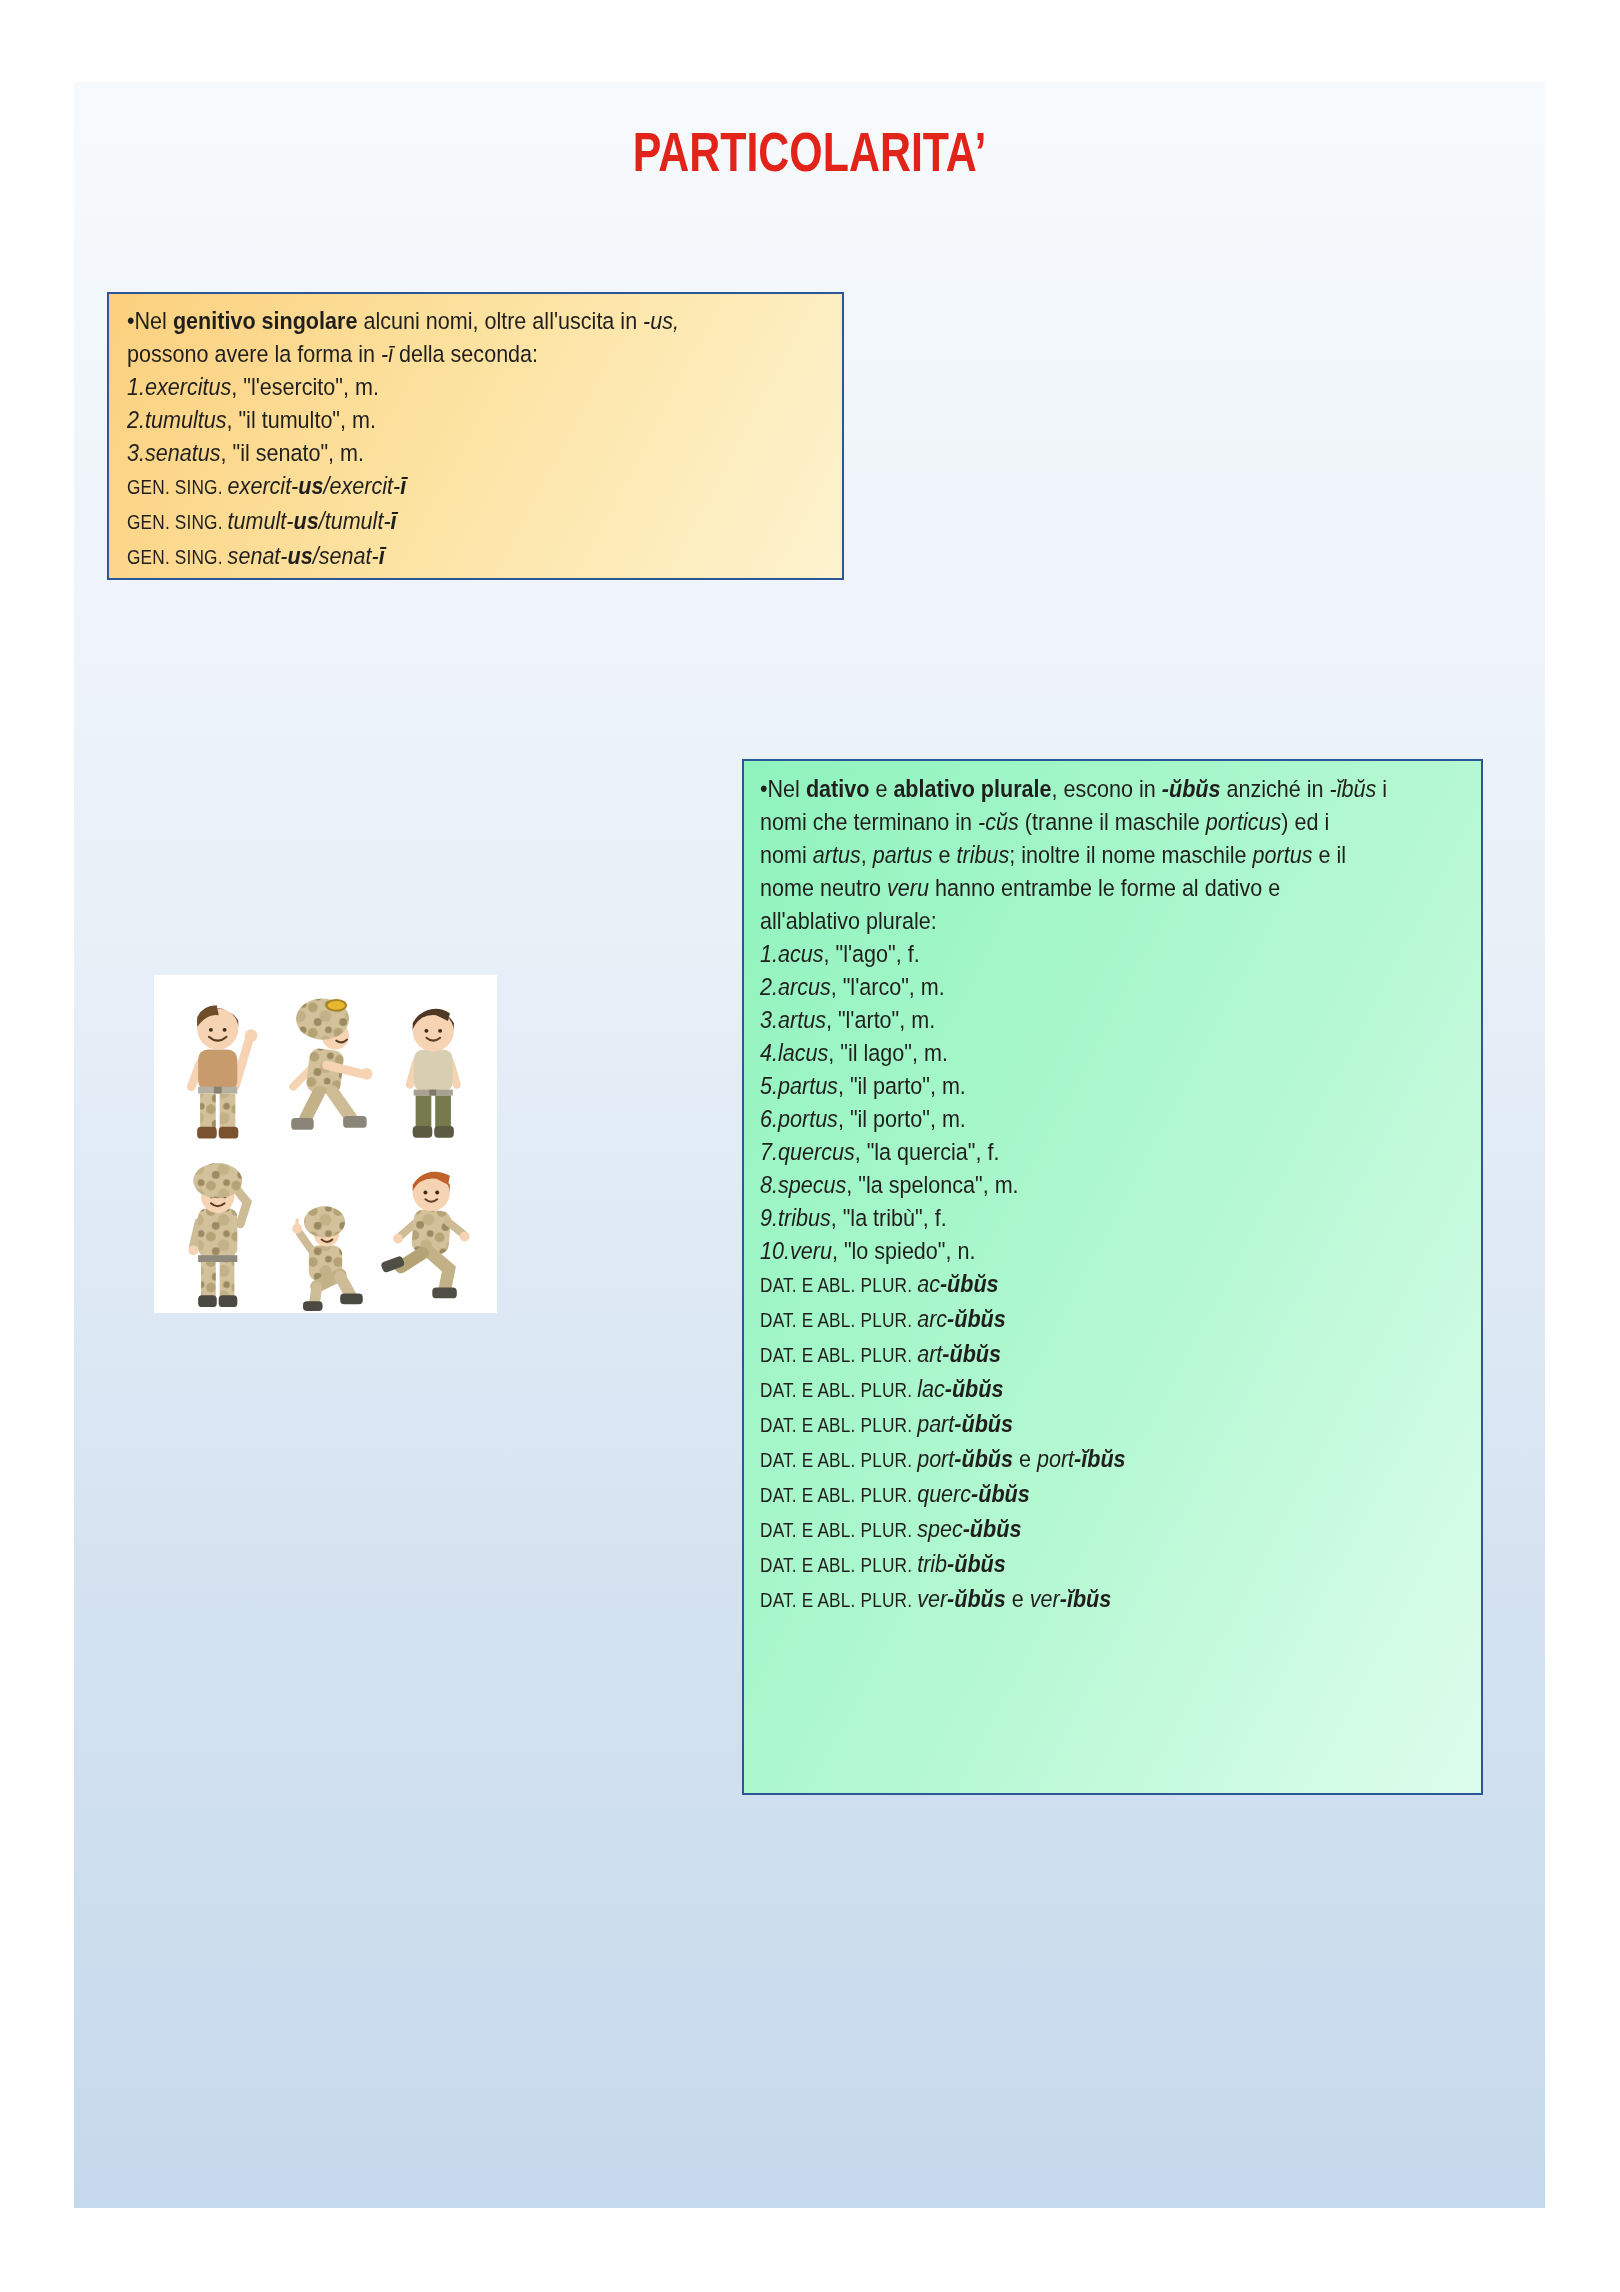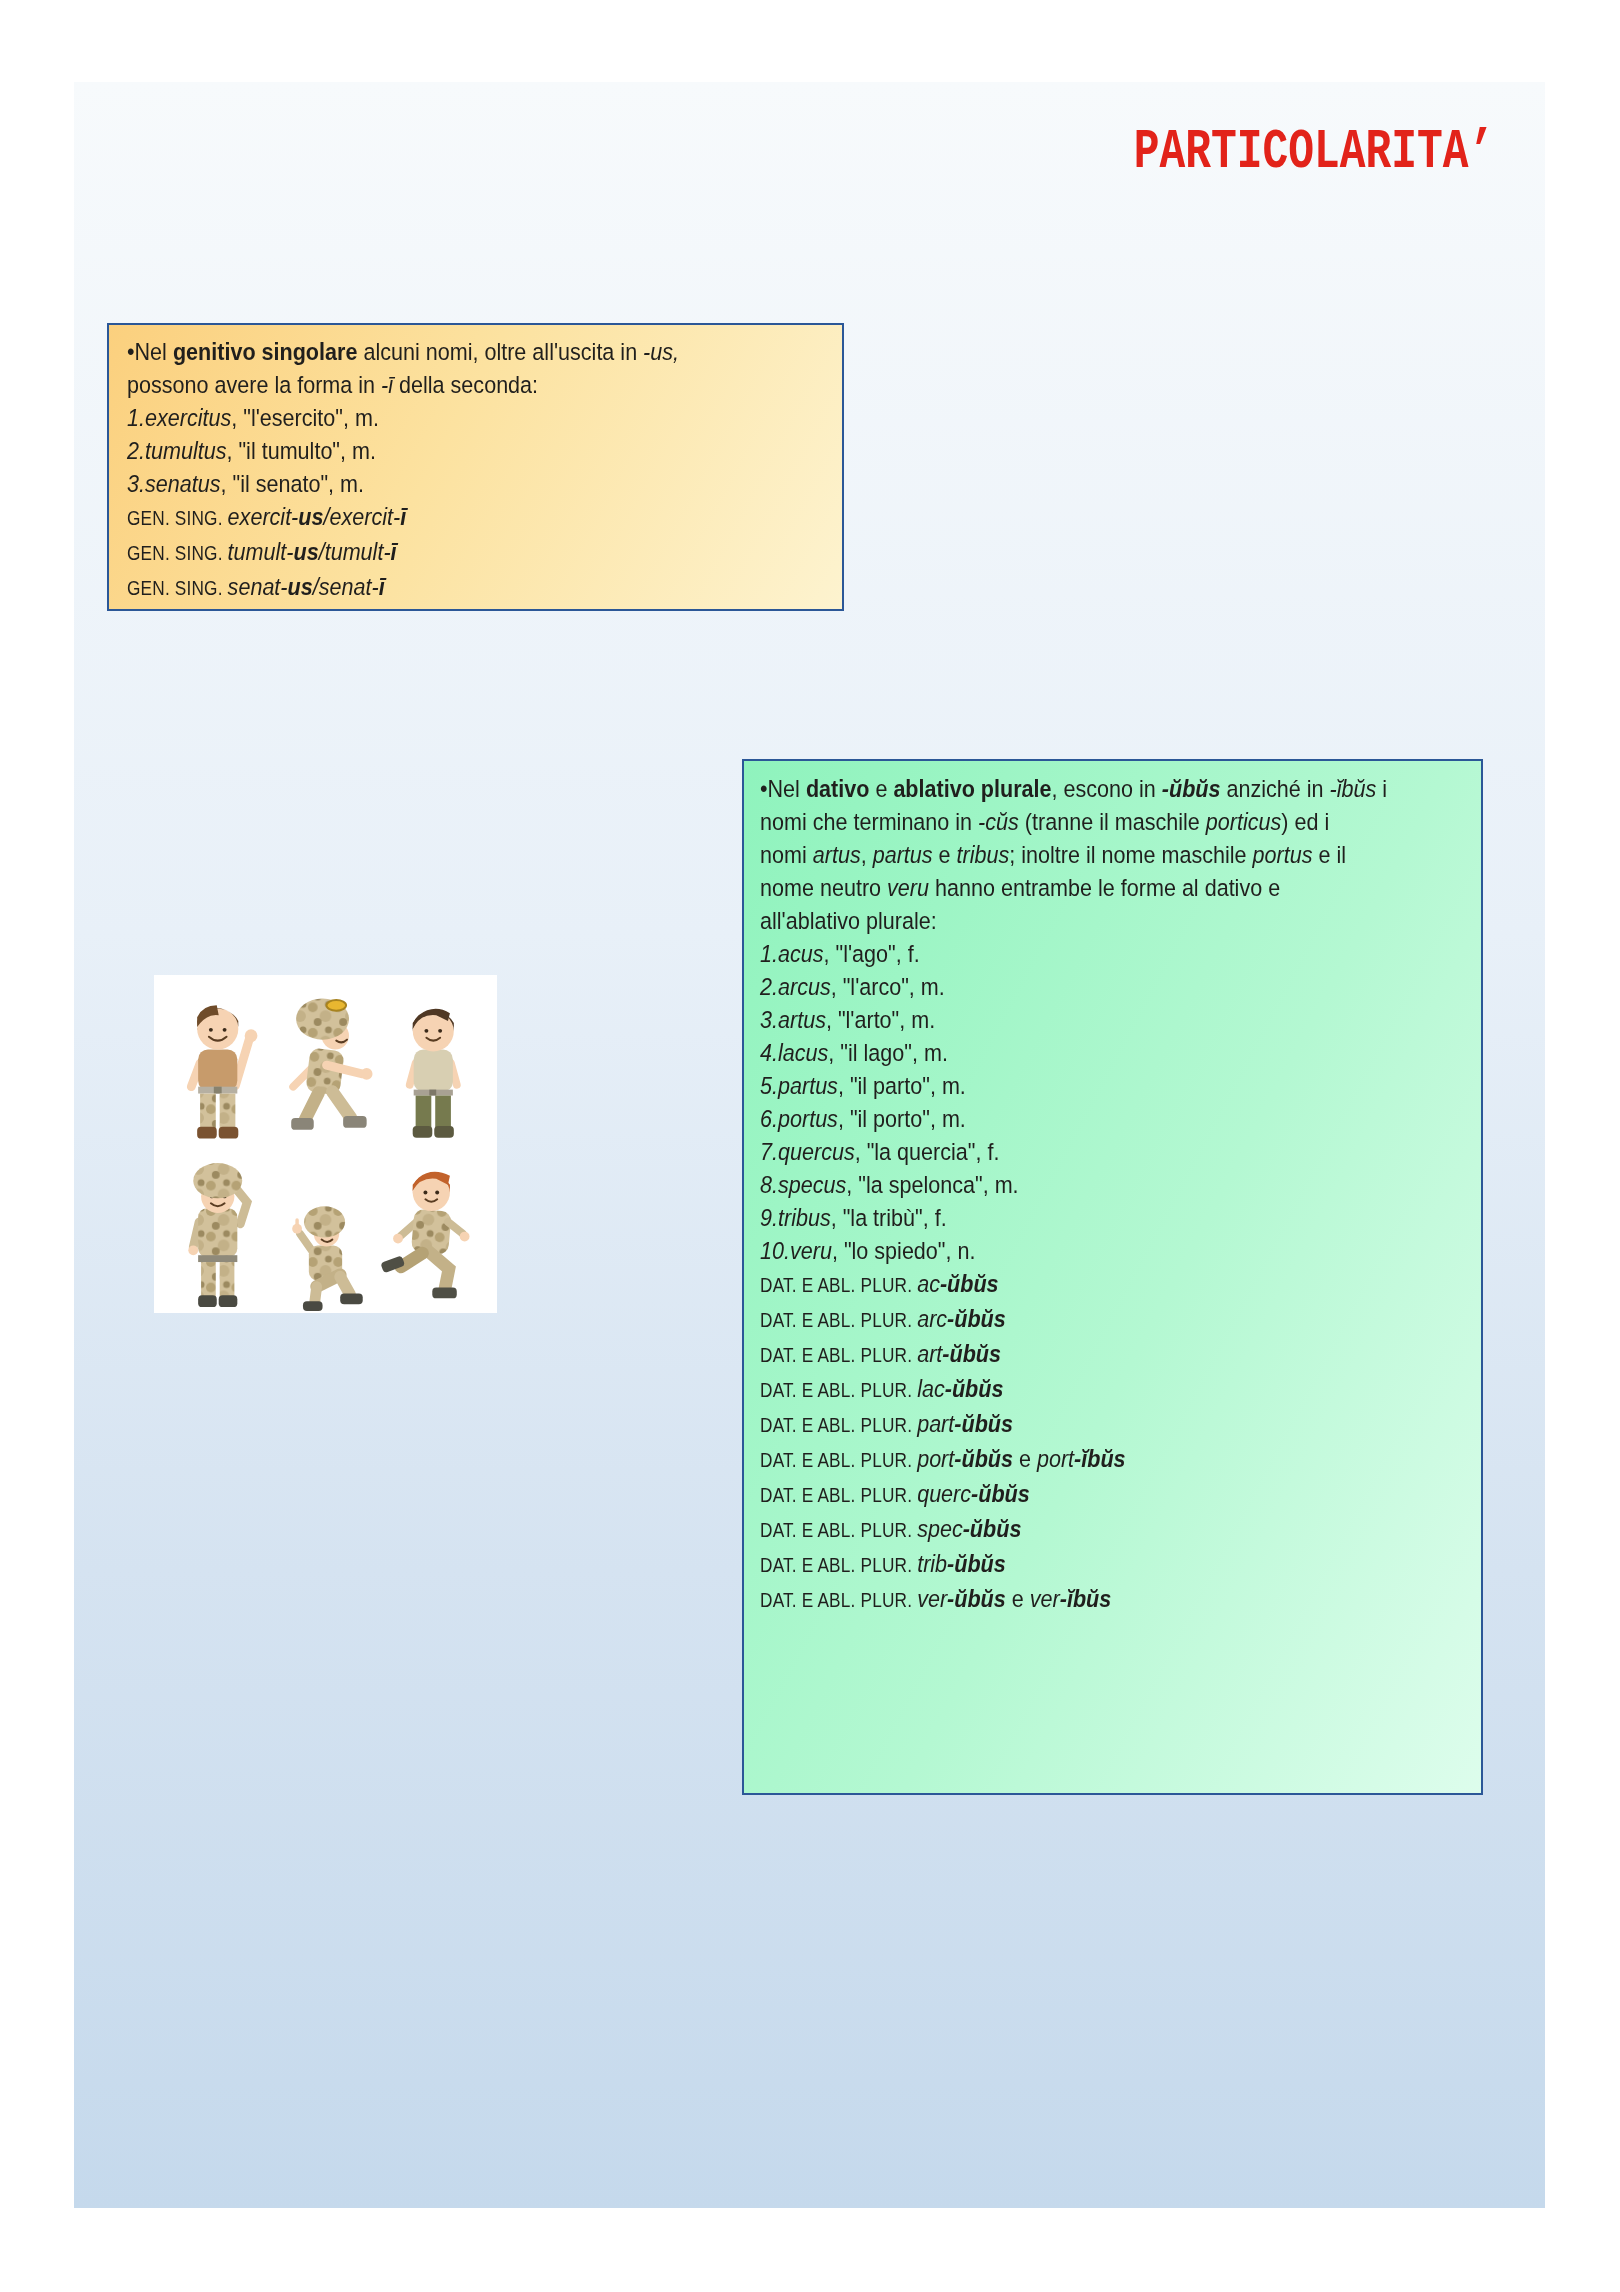--- a/index.html
+++ b/index.html
@@ -7,42 +7,41 @@
     width:1620px;height:2293px;position:relative;overflow:hidden;
     background:#ffffff;
     font-family:"Liberation Sans","DejaVu Sans",sans-serif;
     color:#201f1d;
   }
   .slide{
     position:absolute;left:74px;top:82px;width:1471px;height:2126px;
     background:linear-gradient(180deg,var(--slide-top,#f7fafc) 0%,#e8f0f8 40%,#d5e3f1 70%,var(--slide-bottom,#c5d9ec) 100%);
   }
   .title-wrap{
-    position:absolute;top:39px;left:0;width:100%;text-align:right;font-family:Liberation Mono, monospace;
+    position:absolute;top:39px;left:0;width:100%;text-align:center;
   }
   .title{
     display:inline-block;
     font-size:55px;line-height:63px;font-weight:700;
     color:var(--title-red,#e2231a);
     transform:scaleX(0.78);transform-origin:50% 50%;
     letter-spacing:0px;white-space:nowrap;
   }
   .box{
     position:absolute;box-sizing:border-box;
     border:2.9px solid var(--box-border,#2b5797);
     font-size:24.5px;line-height:33px;
   }
   .box .line{white-space:nowrap;transform:scaleX(0.88);transform-origin:0 50%;}
   .box .b{font-weight:bold;}
   .box .i{font-style:italic;}
   .box .lbl{font-size:19.6px;letter-spacing:0.2px;}
   .box.genitive{
     left:33px;top:210px;width:737px;height:288px;padding:9.8px 17.6px;
     background:linear-gradient(118deg,var(--gold-dark,#fbd07e) 0%,#fce2a0 45%,var(--gold-light,#fdf3cf) 100%);
-    margin-top:31px;
   }
   .box.dative{
     left:668px;top:677px;width:741px;height:1036px;padding:10.8px 15.7px;
     background:linear-gradient(118deg,var(--green-dark,#8ff3bd) 0%,#b4f8d2 55%,var(--green-light,#ddfdec) 100%);
   }
   .soldiers{
     position:absolute;left:80px;top:893px;width:343px;height:338px;
     background:#ffffff;
   }
   .soldiers svg{display:block;width:100%;height:100%;}

